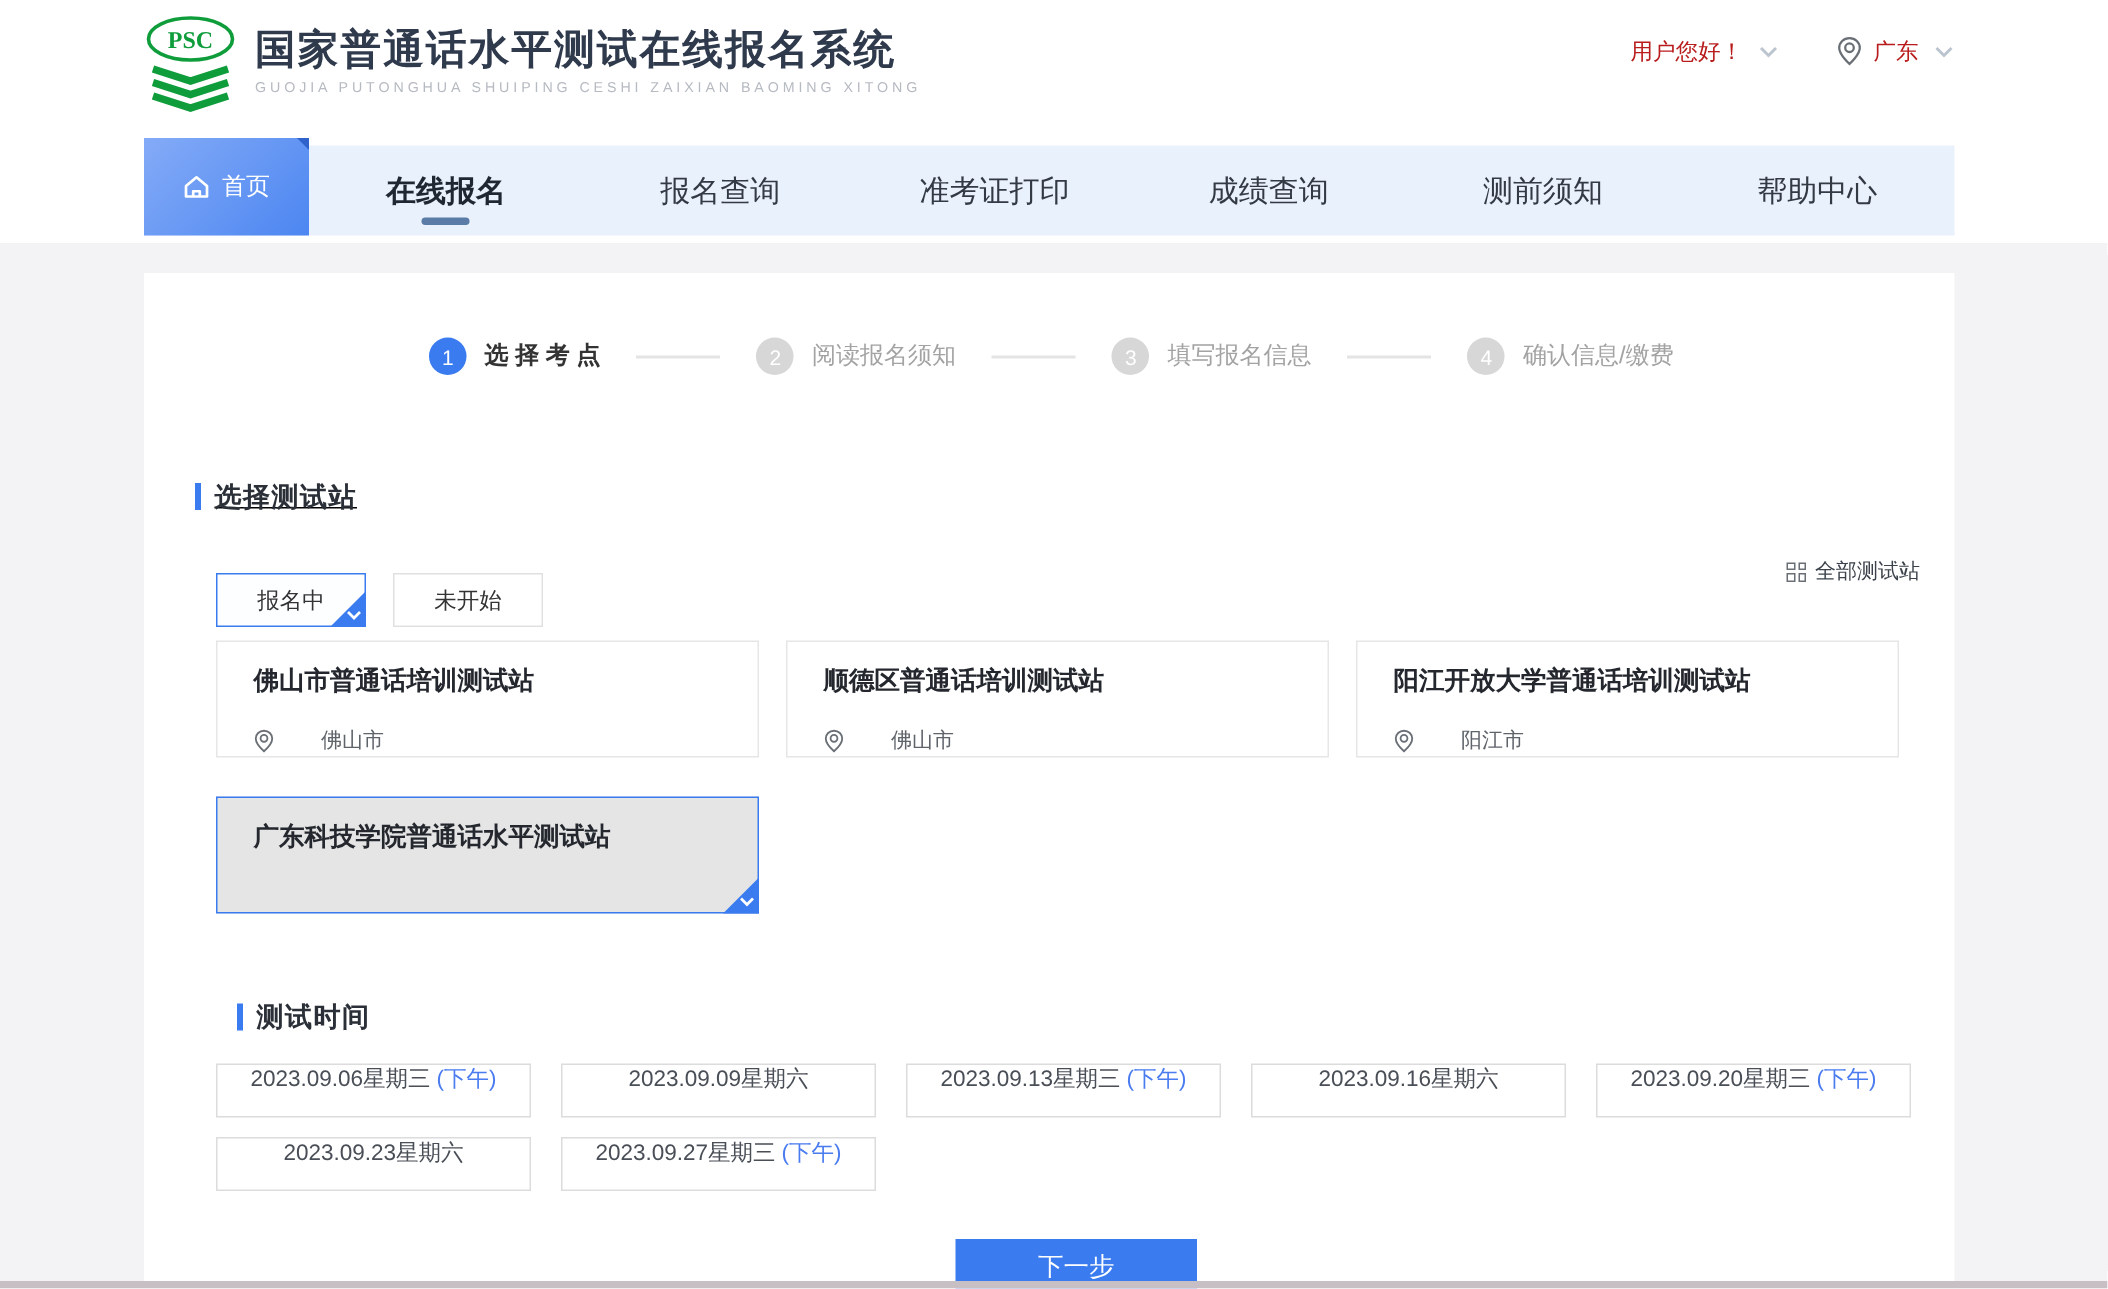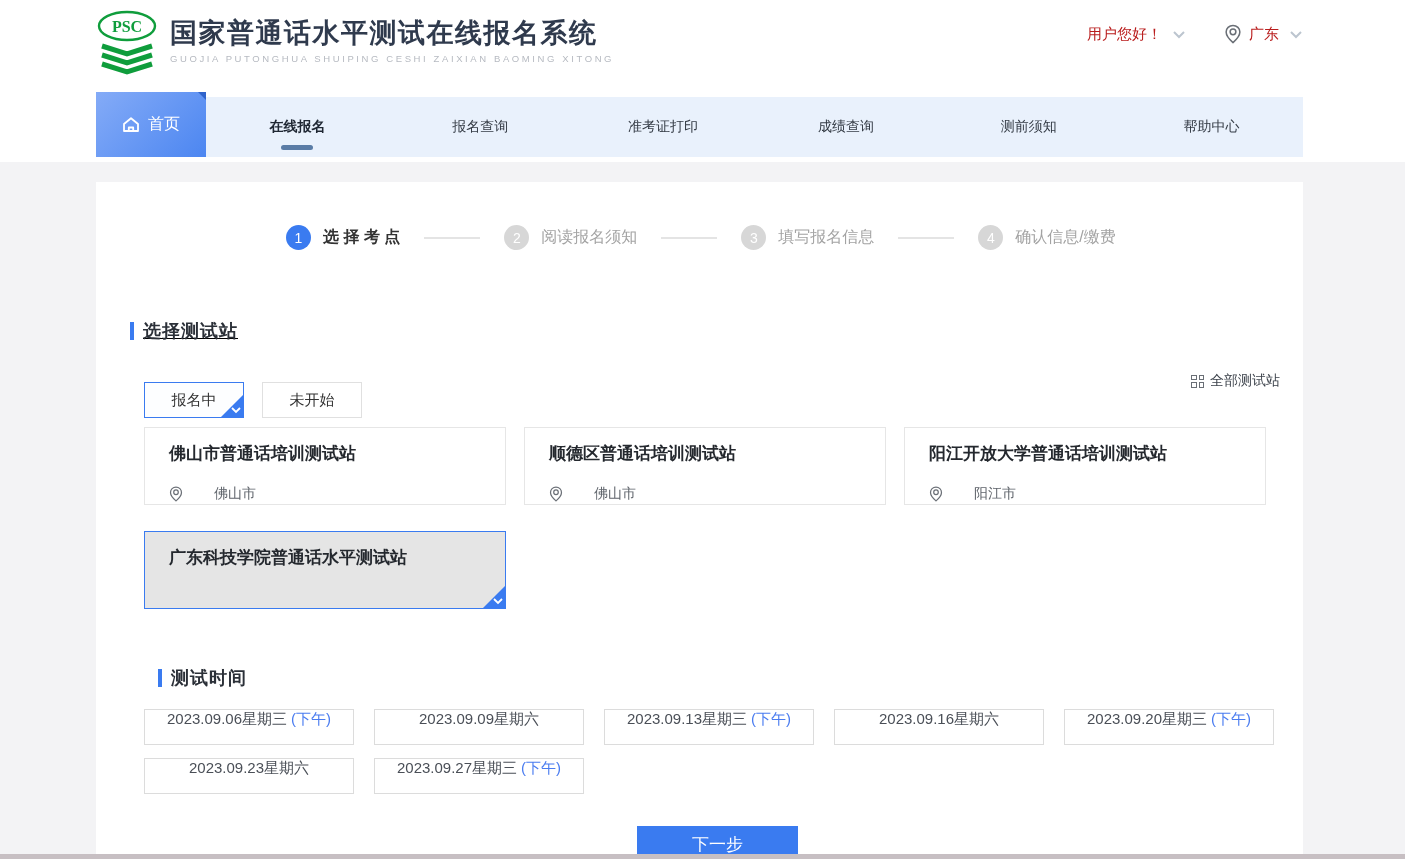--- a/index.html
+++ b/index.html
@@ -22,21 +22,21 @@
   .pin-icon { width:18px; height:20px; margin-right:7px; }
   .region-label { cursor:pointer; }
 
   
   .navband { position:absolute; left:96px; top:97px; width:1207px; height:60px; background:#e9f1fc; display:flex; }
   .home-btn { position:absolute; left:0; top:-5px; width:110px; height:65px; background:linear-gradient(135deg,#84abf7 0%,#4c86f1 100%); color:#fff; display:flex; align-items:center; justify-content:center; font-size:16px; cursor:pointer; z-index:3; }
   .home-btn::after { content:""; position:absolute; top:0; right:0; width:0; height:0; border-top:8px solid #2f63cb; border-left:8px solid transparent; }
   .home-icon { width:18px; height:17px; margin-right:8px; }
   .home-icon path { fill:none; stroke:#fff; stroke-width:1.8; stroke-linejoin:round; }
   .nav-items { position:absolute; left:110px; top:0; width:1097px; height:60px; display:flex; }
-  .nav-item { flex:1; display:flex; align-items:center; justify-content:center; font-size:14px; color:#333a44; cursor:pointer; position:relative; }
+  .nav-item { flex:1; display:flex; align-items:center; justify-content:center; font-size:20px; color:#333a44; cursor:pointer; position:relative; }
   .nav-item.active { font-weight:bold; color:#1f2733; }
   .nav-item.active .underbar { position:absolute; bottom:7px; left:50%; transform:translateX(-50%); width:32px; height:5px; border-radius:3px; background:#5a7ca6; }
 
   
   .gray-bg { position:absolute; left:0; top:162px; width:100%; height:697px; background:#f3f3f5; }
   .card { position:absolute; left:96px; top:182px; width:1207px; height:677px; background:#fff; overflow:hidden; }
 
   
   .steps { position:absolute; left:190px; top:43px; display:flex; align-items:center; }
   .step { display:flex; align-items:center; }

